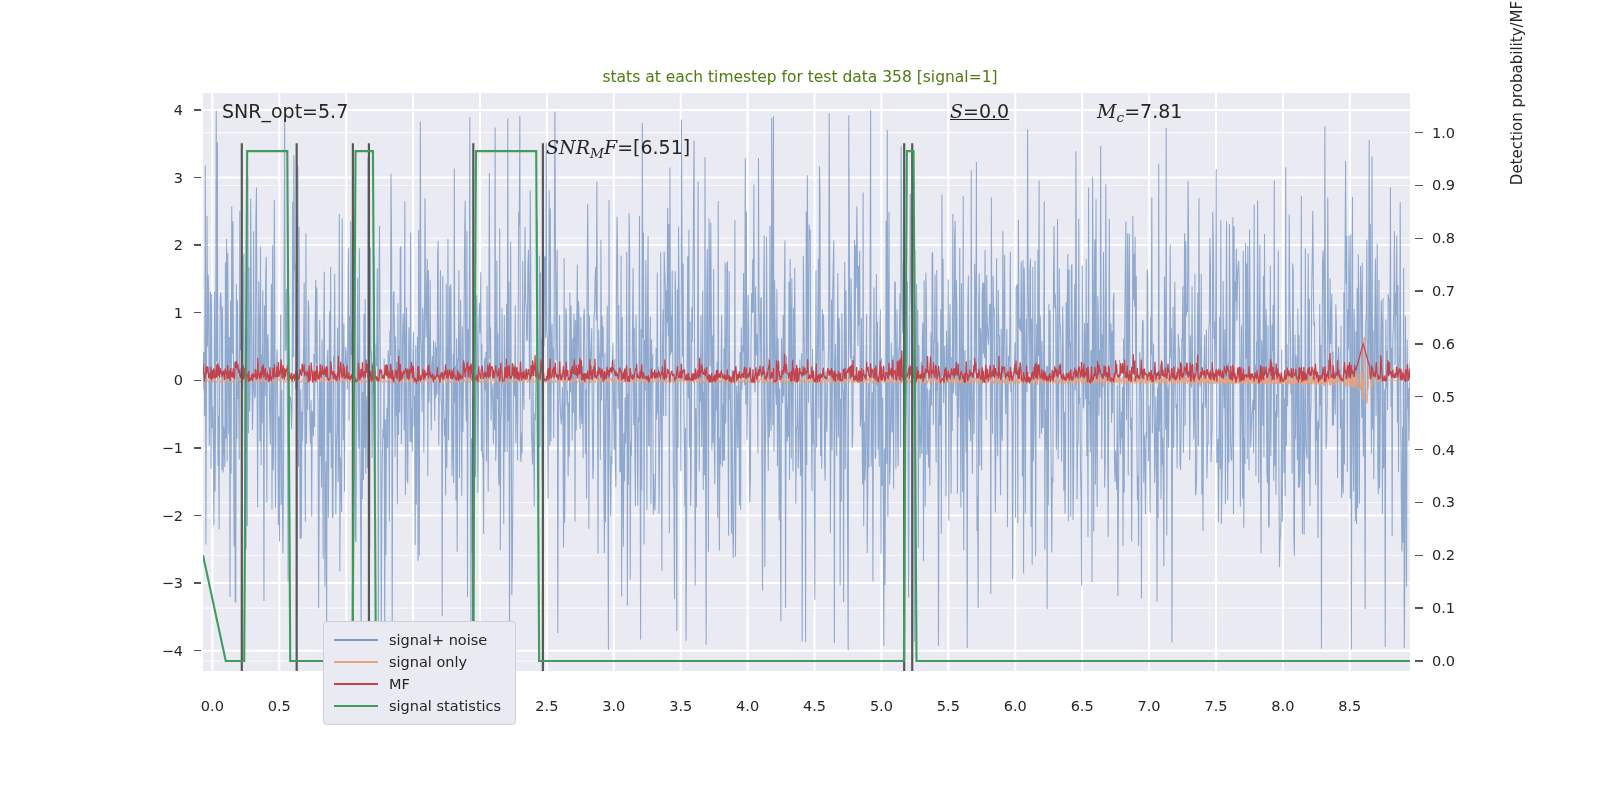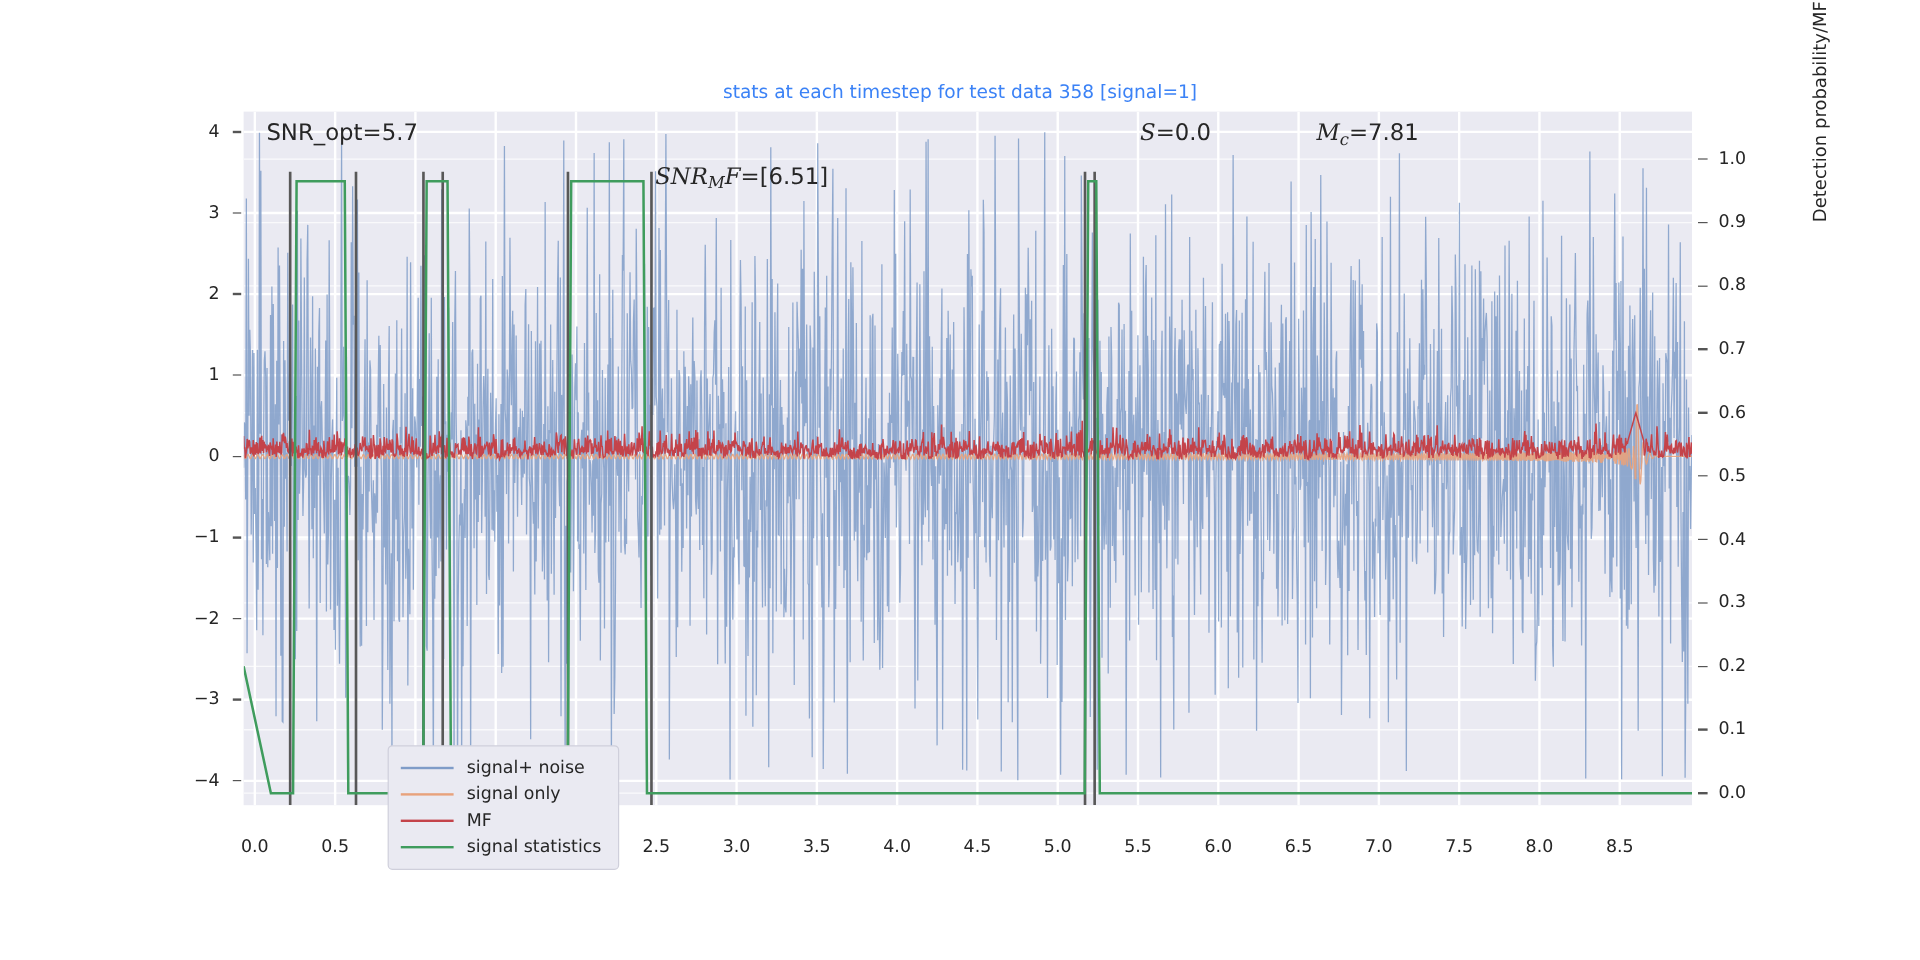--- a/index.html
+++ b/index.html
@@ -7,21 +7,21 @@
        font-family:"DejaVu Sans","Liberation Sans",sans-serif;}
   #fig{position:relative;width:1600px;height:800px;background:#ffffff;}
 
   
   #axes{position:absolute;left:203px;top:93px;width:1207px;height:578px;
         background:#eaeaf2;overflow:hidden;}
   #plotsvg{position:absolute;left:0;top:0;width:1207px;height:578px;}
 
   
   #title{position:absolute;left:0;top:68px;width:1600px;text-align:center;
-         font-size:15.5px;color:#3b82f6;}
+         font-size:15.5px;color:#4d7c0f;}
   #xlabel{position:absolute;left:203px;top:730px;width:1207px;text-align:center;
           font-size:15px;color:#262626;}
   #ylabel-right{position:absolute;left:0;top:0;width:578px;
         transform:translate(1508px,382px) rotate(-90deg);transform-origin:0 0;
         text-align:center;font-size:15px;color:#262626;}
 
   
   .tick-lbl{position:absolute;font-size:14.5px;color:#262626;white-space:nowrap;}
   .ytl{right:1408px;transform:translateY(-50%);text-align:right;}
   .ytr{left:1438px;transform:translateY(-50%);text-align:left;}
@@ -163,21 +163,21 @@
       <div class="tick-lbl xtl" style="left: 1015.25px;">6.0</div>
       <div class="tick-lbl xtl" style="left: 1082.16px;">6.5</div>
       <div class="tick-lbl xtl" style="left: 1149.06px;">7.0</div>
       <div class="tick-lbl xtl" style="left: 1215.97px;">7.5</div>
       <div class="tick-lbl xtl" style="left: 1282.88px;">8.0</div>
       <div class="tick-lbl xtl" style="left: 1349.78px;">8.5</div>
     </div>
   <div id="annots">
       <div class="annot" style="left: 222px; top: 100px;">SNR_opt=5.7</div>
       <div class="annot" style="left: 546px; top: 100px; margin-top: 36px;"><span class="mathit">SNR</span><span class="msub">M</span><span class="mathit">F</span>=[6.51]</div>
-      <div class="annot" style="left: 950px; top: 100px;"><span class="mathit">S</span>=0.0</div>
+      <div class="annot" style="left: 950px; top: 100px; text-decoration: underline;"><span class="mathit">S</span>=0.0</div>
       <div class="annot" style="left: 1097px; top: 100px;"><span class="mathit">M</span><span class="msub">c</span>=7.81</div>
     </div>
 
   <div id="legend">
       <div class="leg-row">
         <span class="leg-line" style="border-top-color: rgb(127, 156, 200);"></span>
         <span class="leg-txt">signal+ noise</span>
       </div>
       <div class="leg-row">
         <span class="leg-line" style="border-top-color: rgb(232, 162, 124);"></span>

